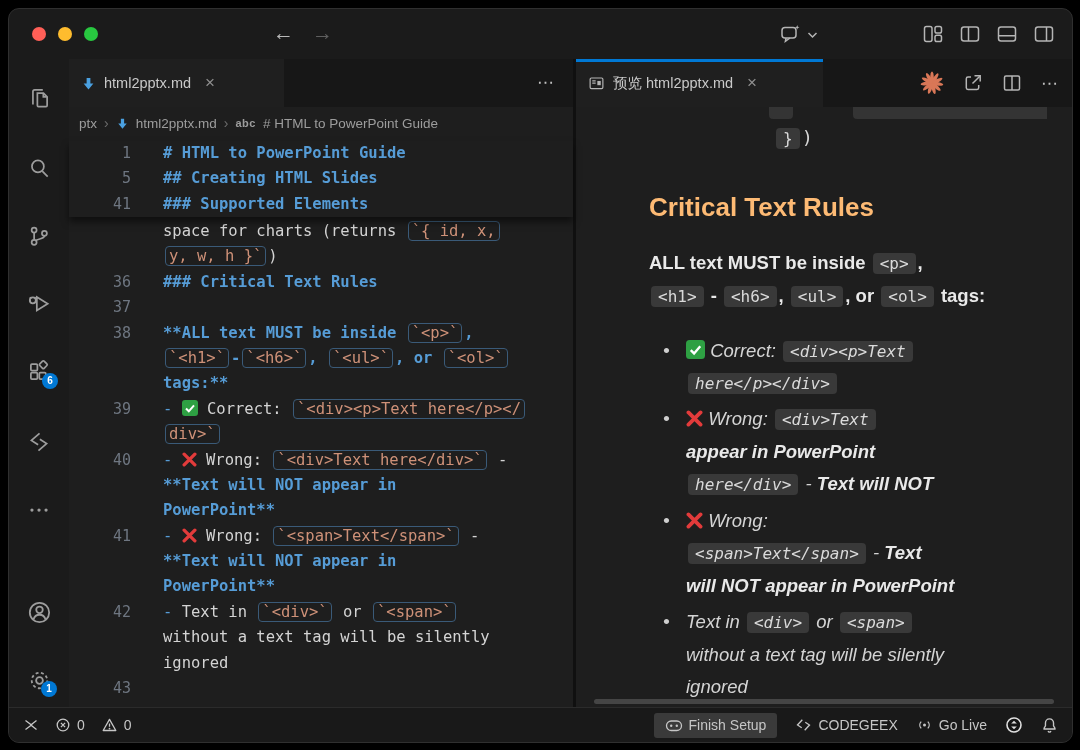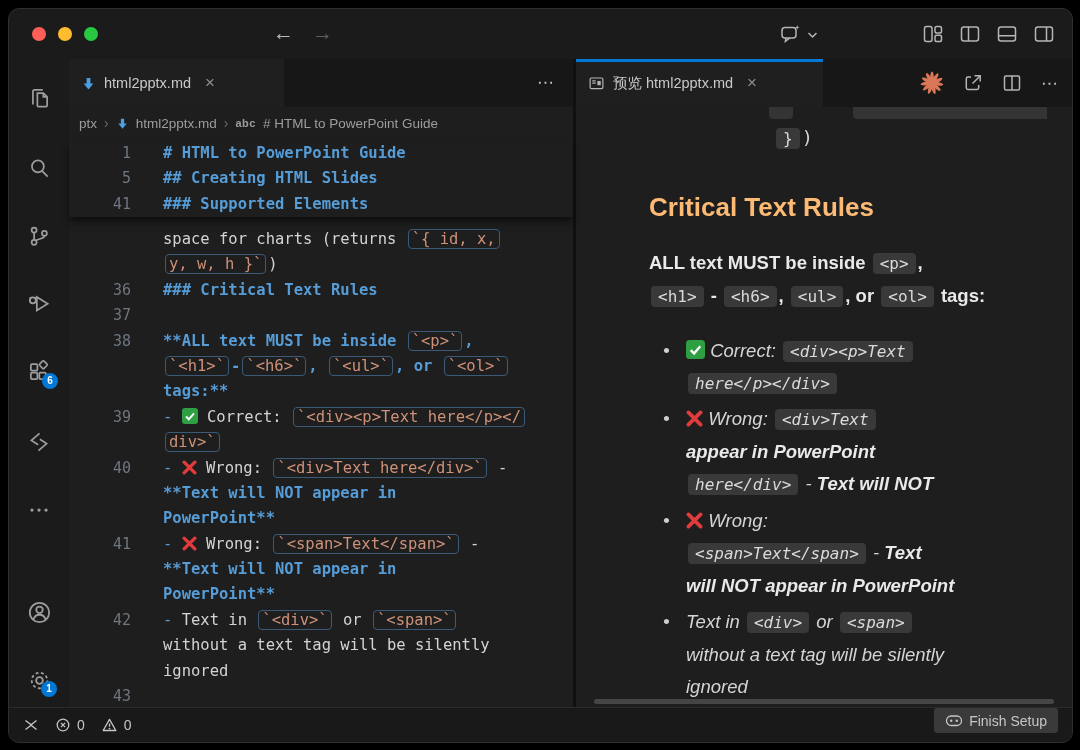--- a/index.html
+++ b/index.html
@@ -21,21 +21,21 @@
   
   #group1{left:60px;top:50px;width:504px;height:648px;background:#1e1e1e;}
   .tabstrip{position:absolute;left:0;top:0;width:100%;height:48px;background:#171717;}
   .tab{position:absolute;left:0;top:0;height:48px;background:#1f1f1f;display:flex;align-items:center;gap:8px;padding:0 12px;box-sizing:border-box;color:#c9c9c9;font-size:14.5px;}
   .tab .close{color:#8f8f8f;font-size:17px;margin-left:6px;}
   .more{color:#c0c0c0;font-size:17px;letter-spacing:1px;}
   #breadcrumb{position:absolute;left:10px;top:48px;height:32px;display:flex;align-items:center;gap:7px;color:#9d9d9d;font-size:13.5px;white-space:nowrap;}
   .bc-sep{color:#6d6d6d;font-size:14px;}
   .abc{font-size:11px;font-weight:bold;letter-spacing:.5px;color:#9d9d9d;}
   #sticky{position:absolute;left:0;top:82px;width:100%;background:#1e1e1e;box-shadow:0 5px 7px rgba(0,0,0,.5);z-index:3;}
-  #edlines{position:absolute;left:0;top:158px;width:100%;height:490px;overflow:hidden;padding-top:10px;box-sizing:border-box;}
+  #edlines{position:absolute;left:0;top:158px;width:100%;height:490px;overflow:hidden;padding-top:2px;box-sizing:border-box;}
   .ed-row{height:25.4px;line-height:25.4px;white-space:nowrap;font-family:"DejaVu Sans Mono",monospace;font-size:15.5px;display:flex;}
   .gut{display:inline-block;width:62px;text-align:right;color:#6e7681;flex:none;font-size:15px;}
   .edtxt{margin-left:32px;}
   .t-h,.t-b{color:#569cd6;font-weight:bold;}
   .t-p{color:#d4d4d4;}
   .t-d{color:#569cd6;}
   .t-cb{color:#ce9178;border:1px solid #3a5a78;border-radius:4px;padding:0 3px;margin:0 2px;}
   .t-chk svg,.t-x svg{display:inline-block;vertical-align:-2px;}
   #ed-scrollbar{position:absolute;left:491px;top:105px;width:11px;height:40px;background:#3e3e3e;}
   
@@ -54,21 +54,21 @@
   .pv-p-row{line-height:32px;}
   .pv-li{position:relative;padding-left:37px;line-height:31.5px;margin-bottom:4px;font-style:italic;}
   .pv-li::before{content:"•";position:absolute;left:14px;color:#cfcfcf;font-size:19px;}
   #pv-clip{height:14px;overflow:hidden;position:relative;margin-left:120px;}
   .clipbar{position:absolute;top:-10px;height:22px;background:#343434;border-radius:4px;}
   #pv-codeline{font-family:"DejaVu Sans Mono",monospace;font-size:18px;margin:4px 0 0 125px;line-height:26px;}
   #pv-hscroll{position:absolute;left:18px;top:640px;width:460px;height:5px;background:#454545;border-radius:3px;}
   
   #statusbar{left:0;top:698px;width:100%;height:35px;background:#191919;border-top:1px solid #2b2b2b;box-sizing:border-box;color:#c6c6c6;font-size:14px;}
   #sb-left{position:absolute;left:14px;top:0;height:34px;display:flex;align-items:center;gap:16px;}
-  #sb-right{position:absolute;right:14px;top:0;height:34px;display:flex;align-items:center;gap:18px;flex-direction:column;}
+  #sb-right{position:absolute;right:14px;top:0;height:34px;display:flex;align-items:center;gap:18px;}
   .sb-item{display:flex;align-items:center;gap:6px;}
   .sb-chip{background:#3a3a3a;border-radius:3px;padding:4px 11px;}
   .sb-item svg{stroke:#c6c6c6;fill:none;stroke-width:1.3px;}
 </style>
 </head>
 <body>
 
 <div id="win">
 
   <div id="titlebar" class="abs">

